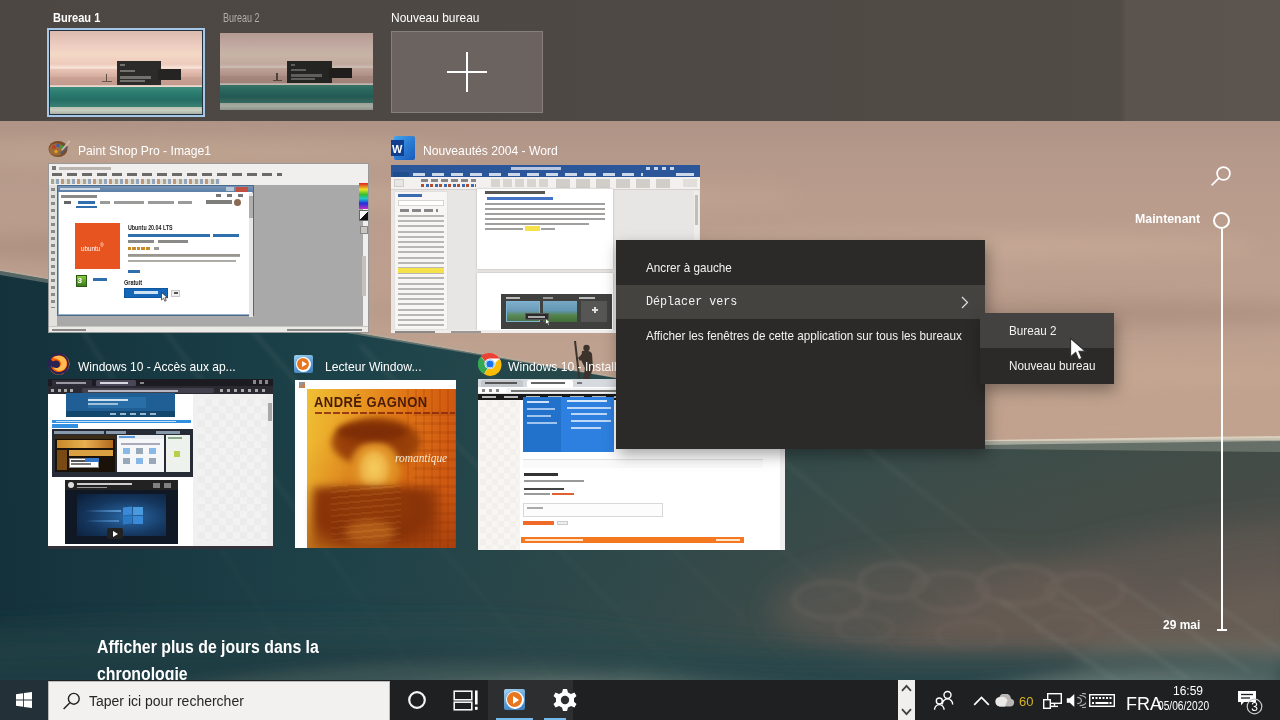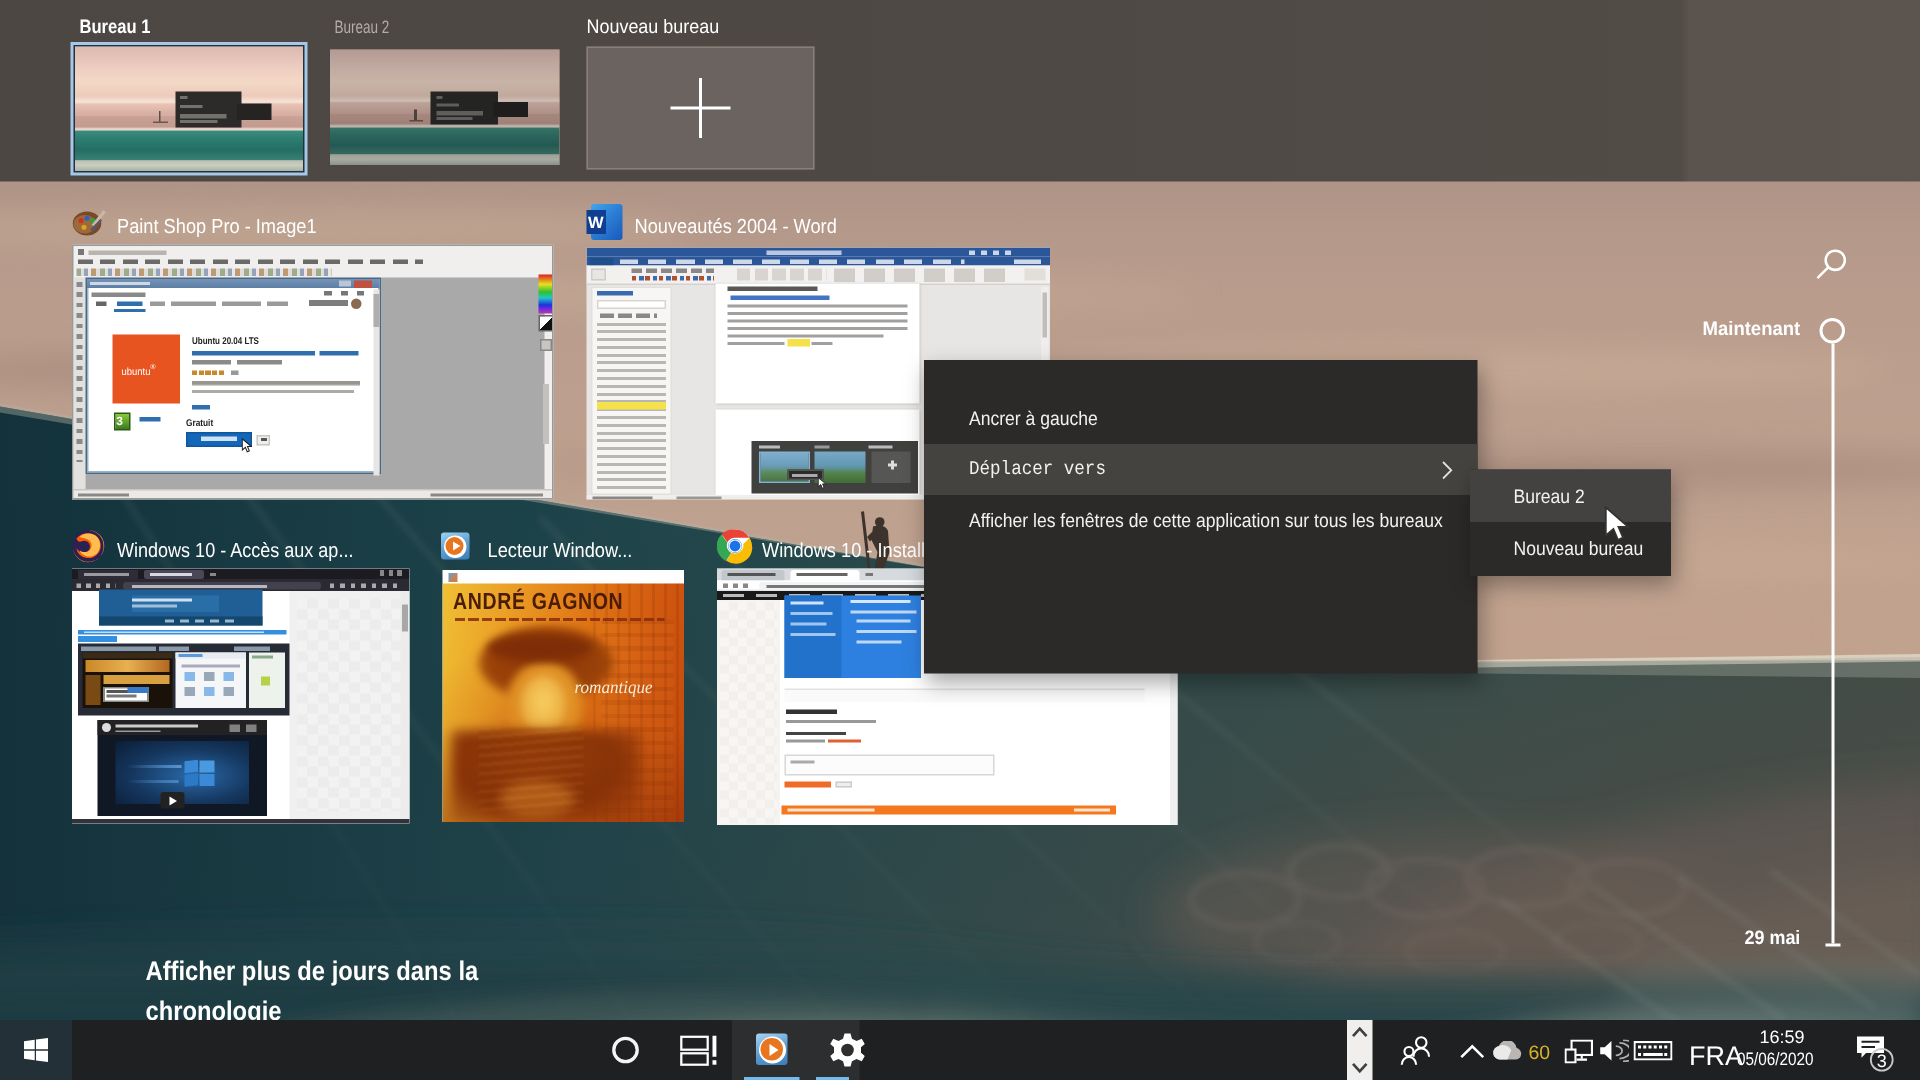--- a/index.html
+++ b/index.html
@@ -41,21 +41,21 @@
 
 
 .ctitle { position:absolute; color:#fff; font-size:13.5px; white-space:nowrap; }
 
 
 .tile { position:absolute; overflow:hidden; }
 .m { position:absolute; } 
 
 
 #menu { position:absolute; left:616px; top:240px; width:369px; height:209px;
-  background:#2c2a28; padding-top:22px; z-index:30; box-shadow:2px 6px 14px rgba(0,0,0,.35); }
+  background:#2c2a28; padding-top:11px; z-index:30; box-shadow:2px 6px 14px rgba(0,0,0,.35); }
 .mi { height:34px; line-height:34px; padding-left:30px; color:#f2f2f2; font-size:13px; position:relative; white-space:nowrap; }
 .mi.hl { background:#454340;font-family:Liberation Mono, monospace; }
 #submenu { position:absolute; left:980px; top:313px; width:134px; height:71px;
   background:#2c2a28; z-index:31; box-shadow:2px 6px 14px rgba(0,0,0,.35); }
 .smi { height:35px; line-height:35px; padding-left:29px; color:#f2f2f2; font-size:13px; white-space:nowrap; }
 .smi.hl { background:#444240; }
 
 
 #railline { position:absolute; left:1221px; top:229px; width:2px; height:400px; background:#fff; }
 #railtick { position:absolute; left:1217px; top:629px; width:10px; height:2px; background:#fff; }
@@ -497,21 +497,21 @@
   </div>
 
   <div class="m" style="left:219px;top:15px;width:6px;height:152px;background:#ececec;"></div>
   <div class="m" style="left:220px;top:24px;width:4px;height:18px;background:#a8a8a8;"></div>
 
   <div class="m" style="left:0;top:167px;width:225px;height:3px;background:#33323a;"></div>
 </div>
 <div id="card-wmp" class="tile" style="left:295px; top:380px; width:161px; height:168px; background:#fff; z-index:10;">
   <div class="m" style="left:4px;top:2px;width:6px;height:6px;background:linear-gradient(135deg,#6aa0d0,#e8761e);"></div>
 
-  <div class="m" style="left:0;top:9px;width:161px;height:159px;background:linear-gradient(100deg,#efc034 0%,#eba227 22%,#e5871c 40%,#dc6c12 60%,#cf560e 78%,#bf460a 100%);">
+  <div class="m" style="left:12px;top:9px;width:161px;height:159px;background:linear-gradient(100deg,#efc034 0%,#eba227 22%,#e5871c 40%,#dc6c12 60%,#cf560e 78%,#bf460a 100%);">
 
     <div class="m" style="left:100px;top:0;width:61px;height:159px;background:repeating-linear-gradient(90deg,rgba(120,40,5,.22) 0 2px,rgba(230,130,40,.1) 2px 8px);opacity:.6;"></div>
     <div class="m" style="left:106px;top:24px;width:48px;height:130px;background:repeating-linear-gradient(180deg,rgba(140,60,10,.25) 0 3px,rgba(240,150,60,.1) 3px 9px);opacity:.6;"></div>
 
     <div class="m" style="left:7px;top:4px;width:148px;color:#4a1c06;font-size:15.5px;font-weight:700;"><span class="sx" style="transform:scaleX(.84);letter-spacing:.5px;">ANDRÉ GAGNON</span></div>
     <div class="m" style="left:8px;top:23px;width:140px;height:2px;background:repeating-linear-gradient(90deg,#8a2a10 0 7px,rgba(138,42,16,0) 7px 9px);opacity:.85;"></div>
 
     <div class="m" style="left:0;top:30px;width:161px;height:129px;background:radial-gradient(ellipse 95px 85px at 40% 70%, rgba(160,55,10,.45) 0%, rgba(190,90,20,.2) 55%, rgba(220,120,40,0) 100%);"></div>
     <div class="m" style="left:24px;top:28px;width:90px;height:50px;background:radial-gradient(ellipse at 50% 50%, #8f3608 0%, #9a4209 60%, rgba(150,60,10,0) 100%);border-radius:50%;filter:blur(3px);"></div>
     <div class="m" style="left:42px;top:52px;width:52px;height:58px;background:radial-gradient(ellipse at 50% 45%, #efae3e 0%, #dd8c22 60%, rgba(200,100,25,0) 100%);border-radius:50%;filter:blur(3px);"></div>
@@ -610,20 +610,27 @@
 <div id="railtick"></div>
 <div id="mai"><span class="sx" style="transform:scaleX(.92);">29 mai</span></div>
 
 <div id="more"><span class="sx" style="transform:scaleX(.88);">Afficher plus de jours dans la</span><br><span class="sx" style="transform:scaleX(.88);">chronologie</span></div>
 
 <div id="taskbar">
   <div id="startbtn">
     <svg style="position:absolute;left:16px;top:12px;" width="16" height="16" viewBox="0 0 17 17">
       <path d="M0,2.3 L7.6,1.2 L7.6,8 L0,8 Z M8.5,1 L17,0 L17,8 L8.5,8 Z M0,9 L7.6,9 L7.6,15.8 L0,14.7 Z M8.5,9 L17,9 L17,17 L8.5,15.9 Z" fill="#fff"></path>
     </svg>
+  </div>
+  <div id="searchbox">
+    <svg style="position:absolute;left:13px;top:9px;" width="20" height="20" viewBox="0 0 20 20">
+      <circle cx="11.8" cy="7.8" r="5.4" fill="none" stroke="#1f1f1f" stroke-width="1.4"></circle>
+      <line x1="7.6" y1="12" x2="1.6" y2="18" stroke="#1f1f1f" stroke-width="1.4"></line>
+    </svg>
+    <span>Taper ici pour rechercher</span>
   </div>
   <svg class="tbicon" style="left:396px;" width="44" height="40">
       <circle cx="21" cy="20" r="7.8" fill="none" stroke="#f5f5f5" stroke-width="2.2"></circle>
     </svg>
   <svg class="tbicon" style="left:446px;" width="40" height="40" viewBox="0 0 40 40">
     <rect x="8.2" y="11.2" width="17.6" height="8.6" fill="none" stroke="#fff" stroke-width="1.5"></rect>
     <rect x="8.2" y="22.2" width="17.6" height="7.6" fill="none" stroke="#fff" stroke-width="1.5"></rect>
     <rect x="29" y="10.5" width="2.6" height="14" fill="#fff"></rect>
     <rect x="29" y="26.8" width="2.6" height="3" fill="#fff"></rect>
   </svg>

